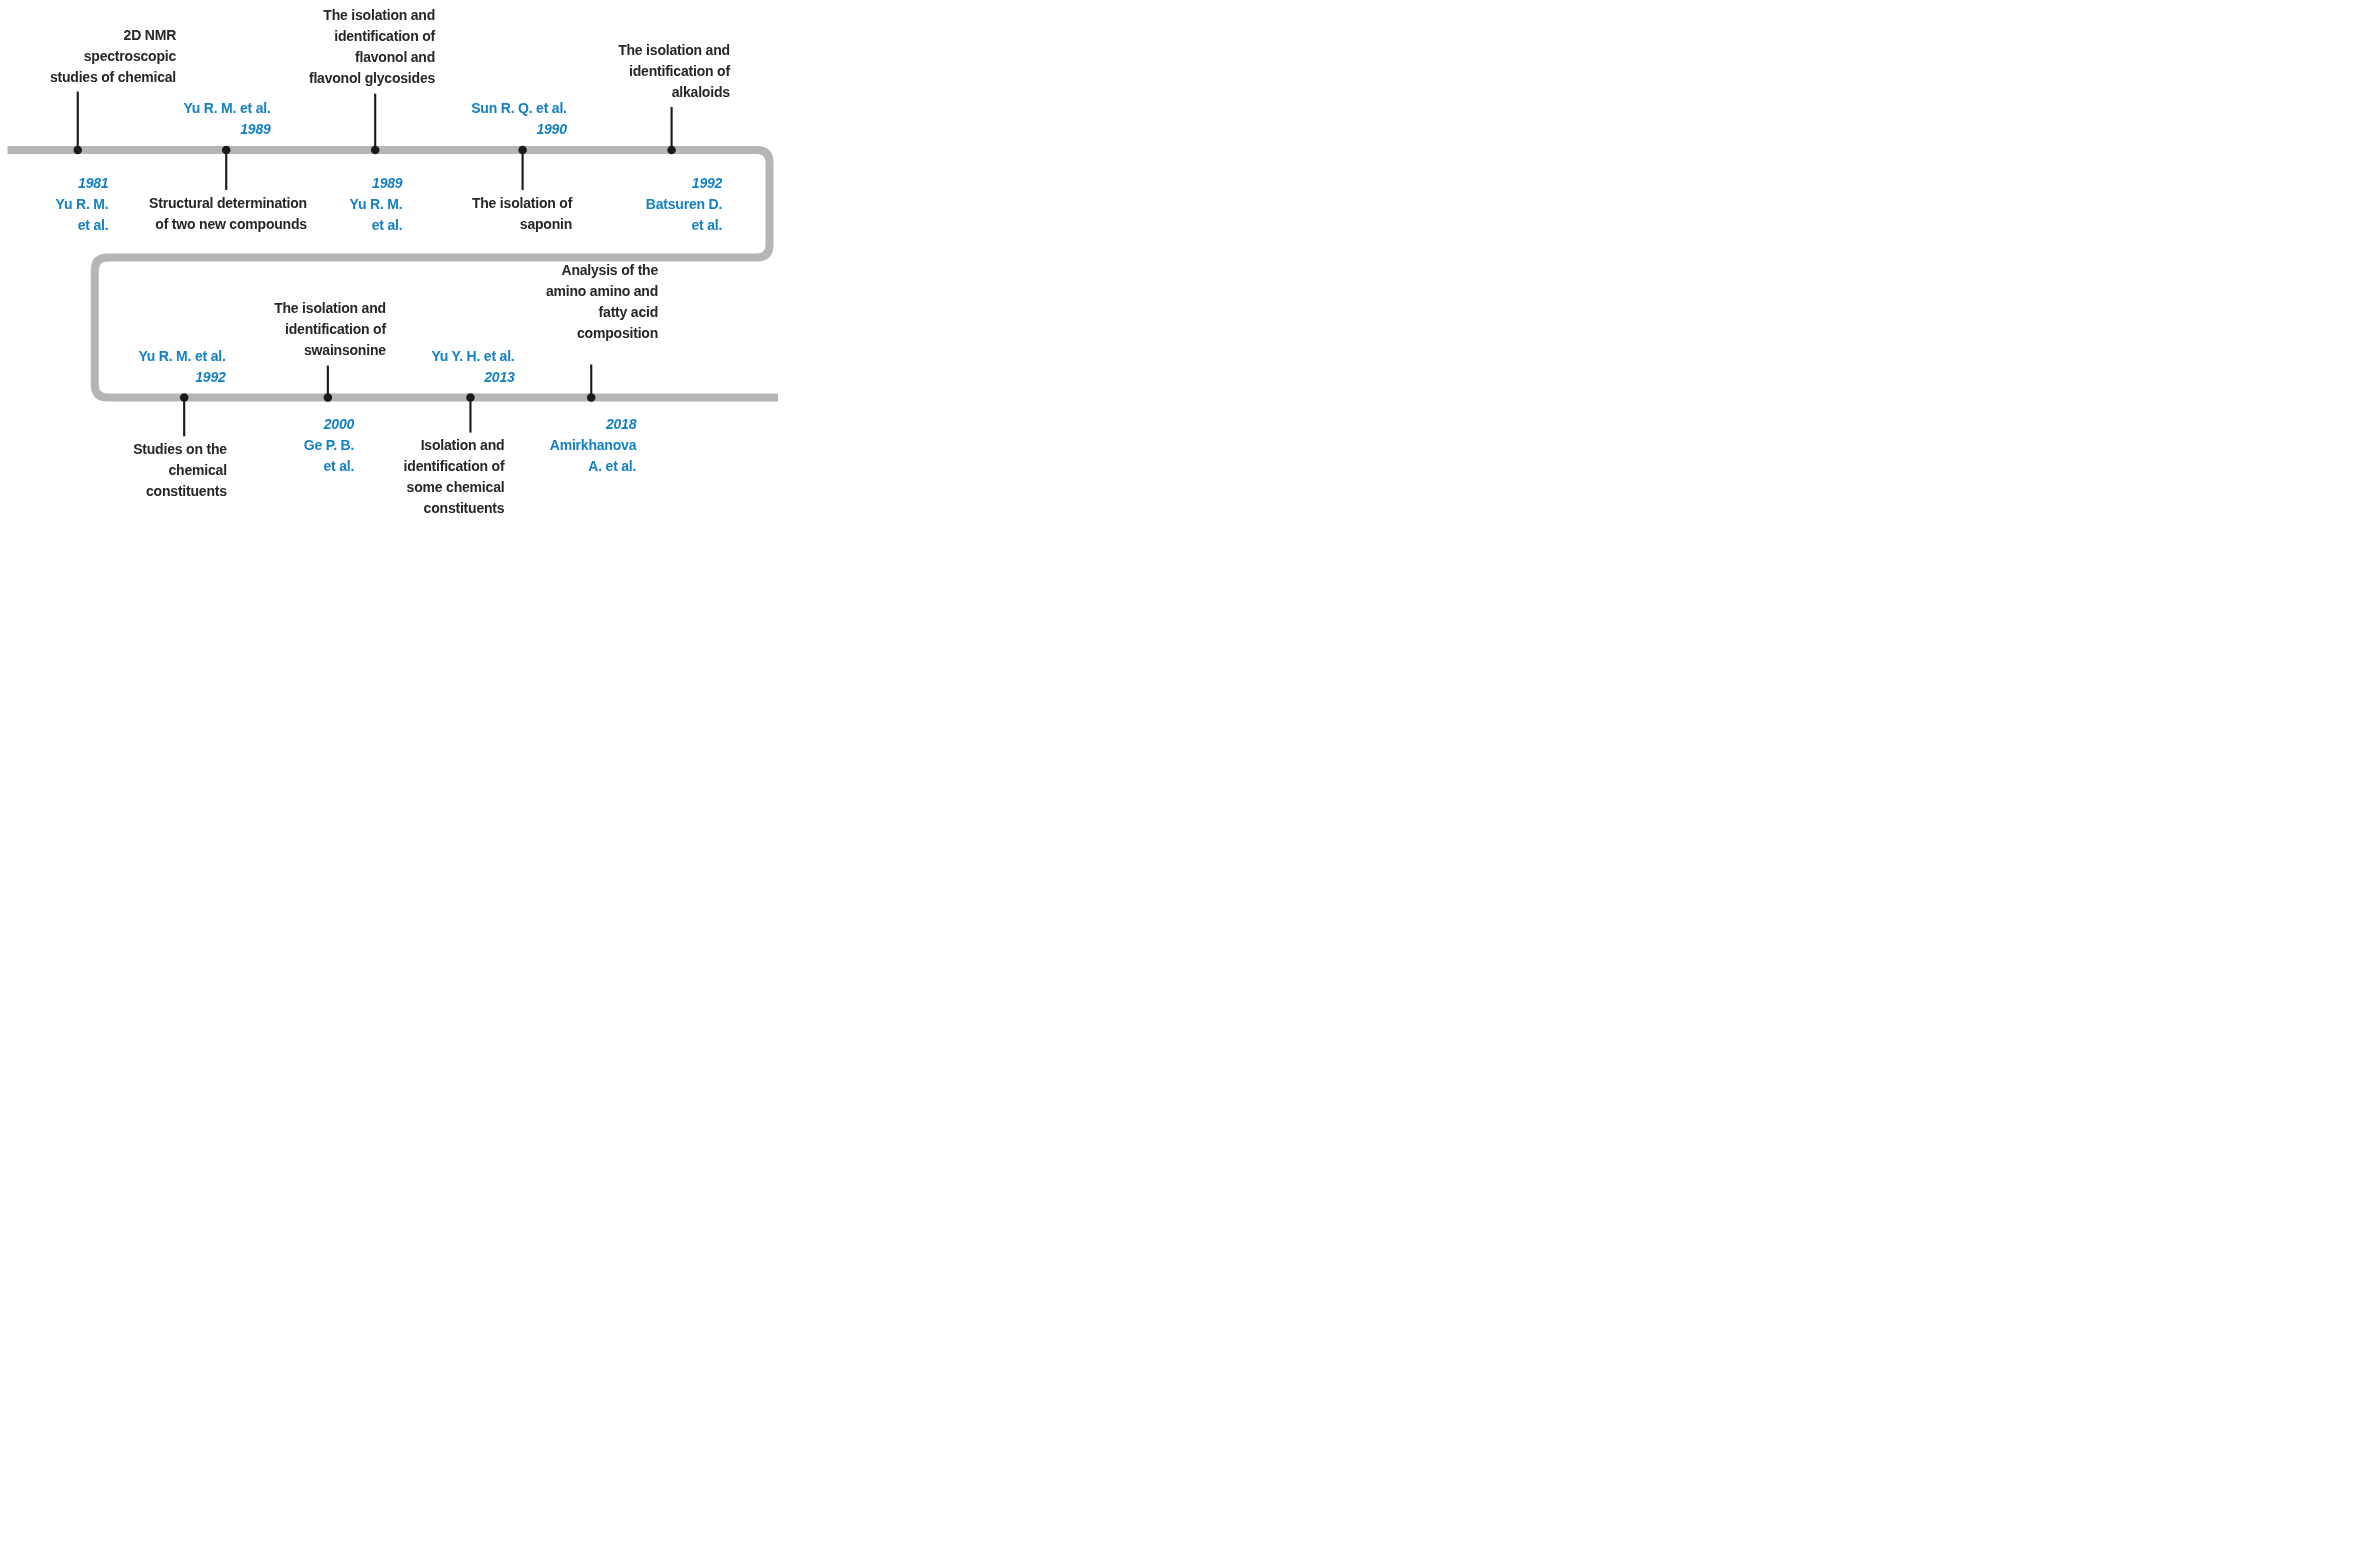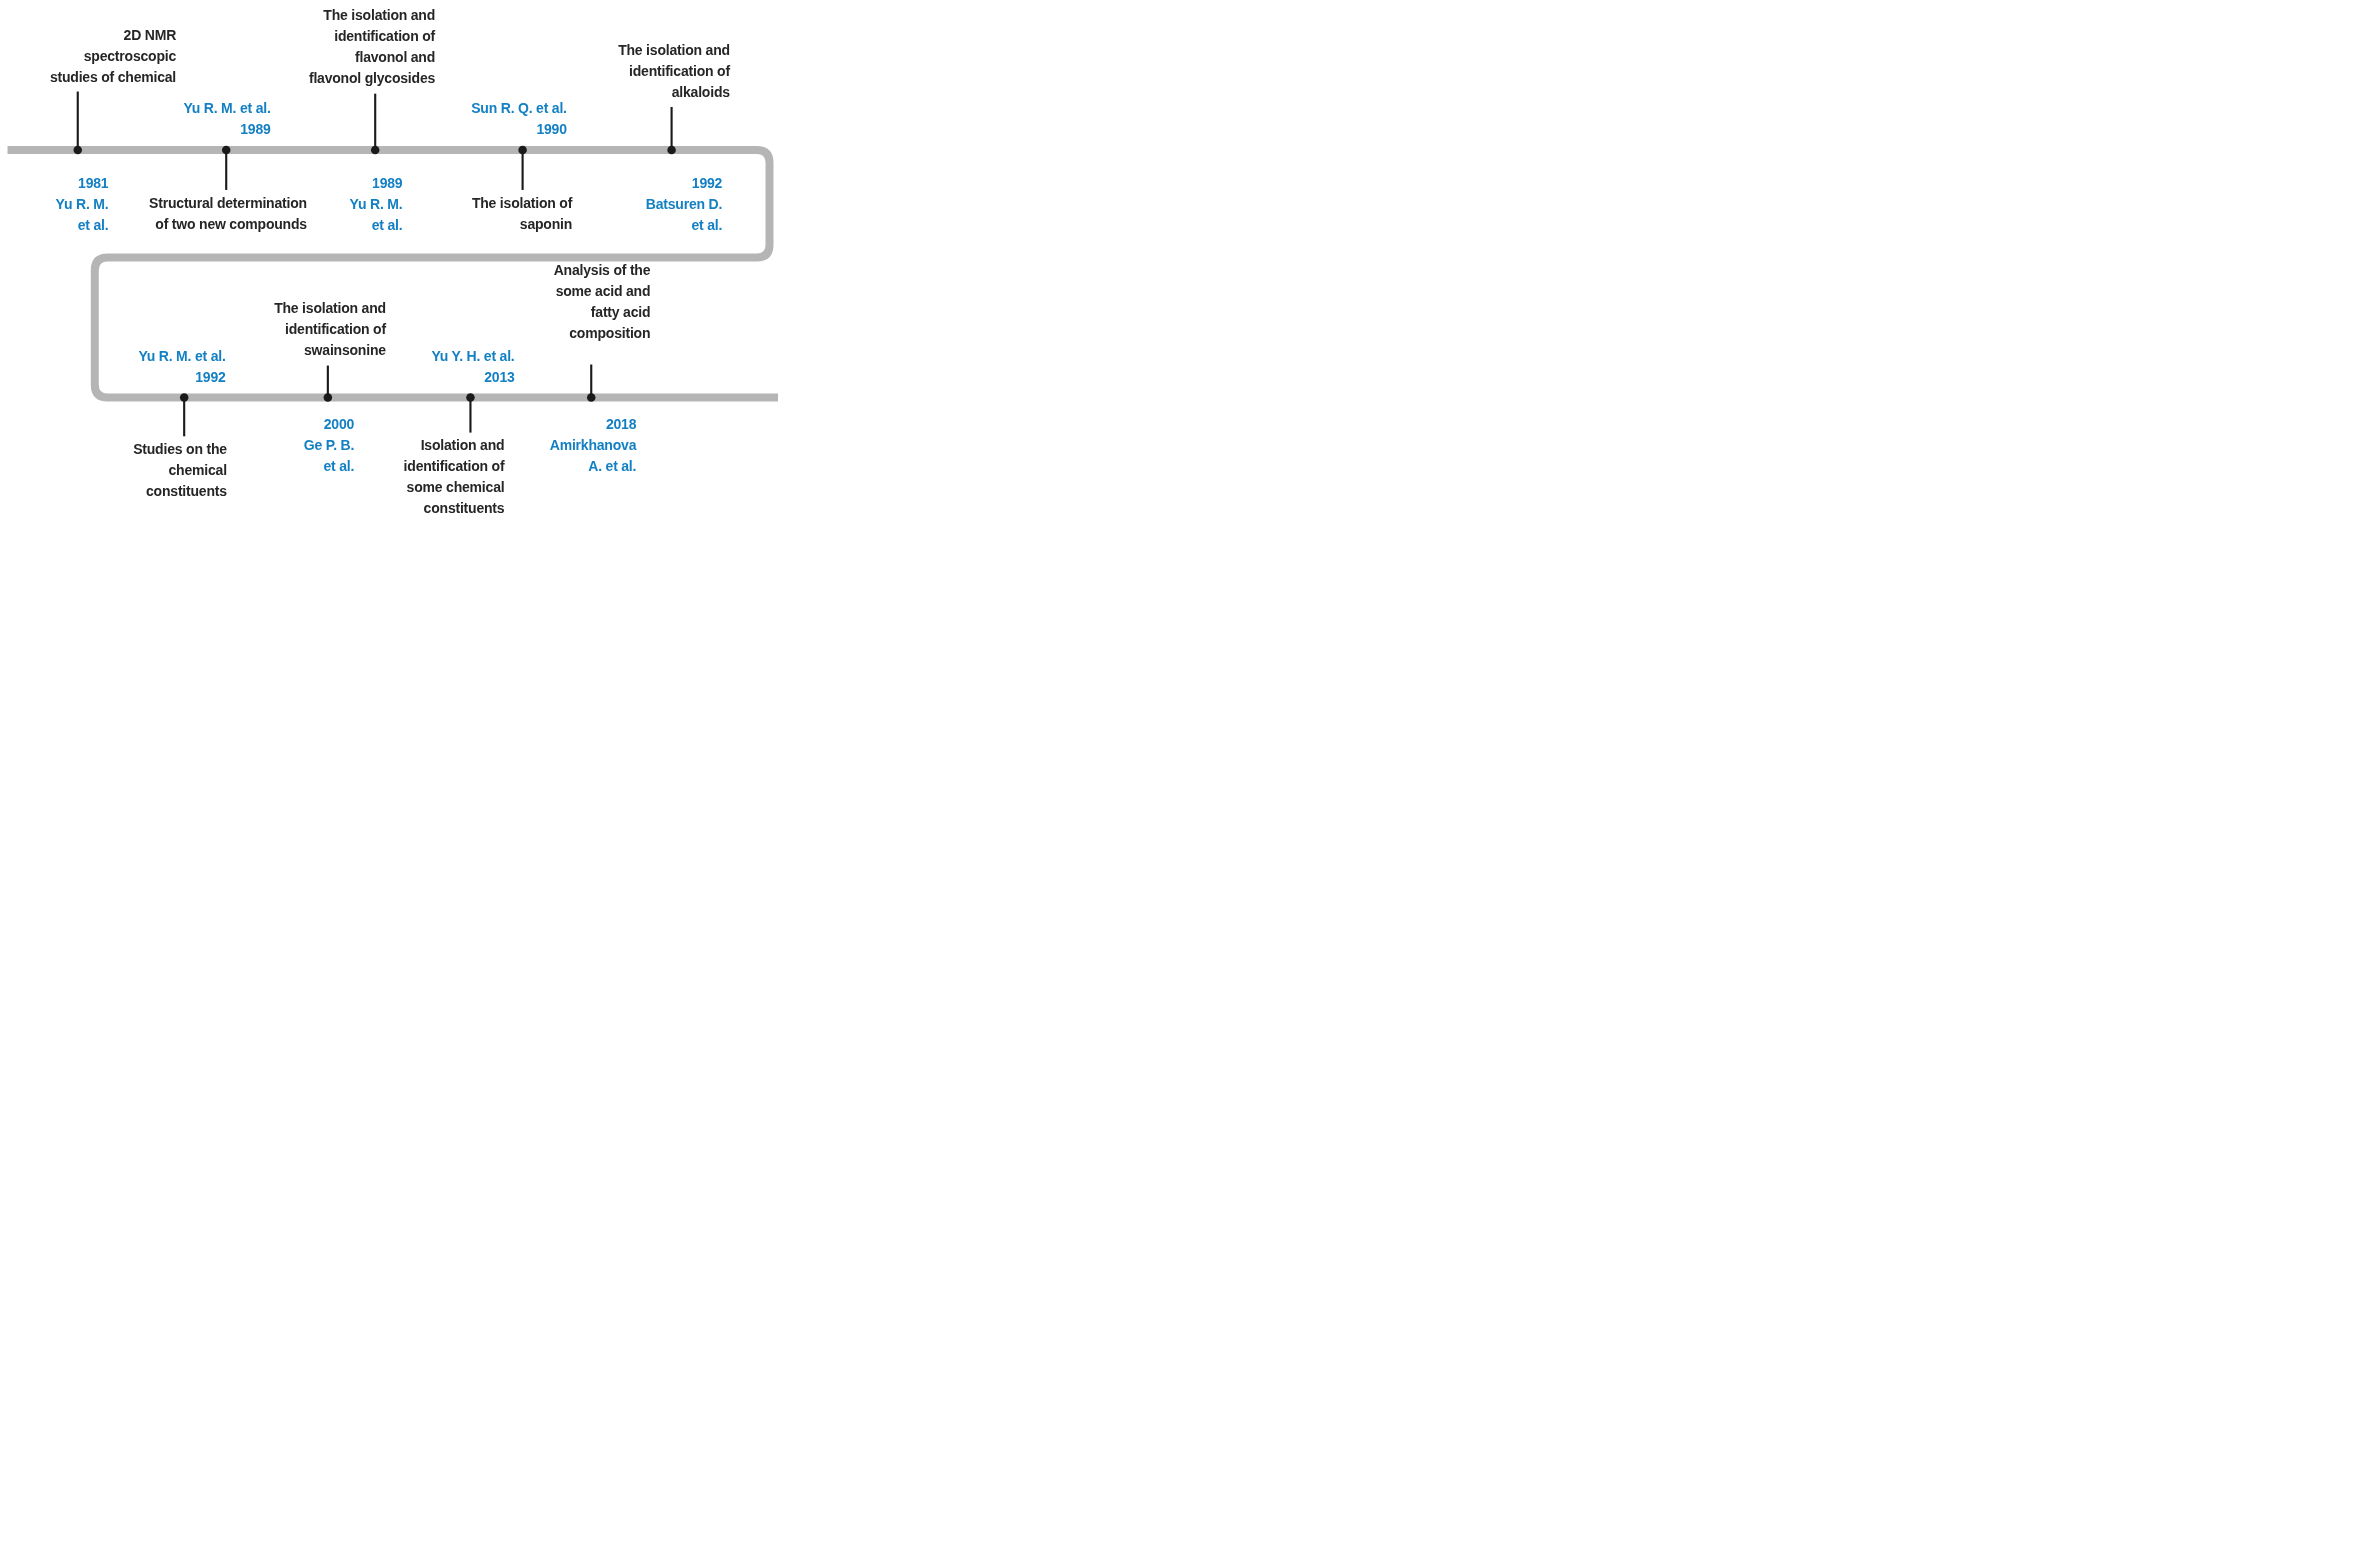--- a/index.html
+++ b/index.html
@@ -22,21 +22,21 @@
     transform:translateX(-50%);
     text-align:right;
     white-space:nowrap;
     font-weight:700;
     font-size:14px;
     line-height:21px;
     letter-spacing:-0.2px;
   }
   .desc{color:var(--ink);}
   .blue{color:var(--blue);}
-  .year{}
+  .year{font-style:italic;}
   
   .m1d{left:113px;top:25px}   .m1b{left:82px;top:173px}
   .m2b{left:227px;top:98px}  .m2d{left:228px;top:193px}
   .m3d{left:372px;top:4.8px}    .m3b{left:376px;top:173px}
   .m4b{left:519px;top:98px}  .m4d{left:522px;top:193px}
   .m5d{left:674px;top:40px}  .m5b{left:684px;top:173px}
   .m6b{left:182px;top:346px}  .m6d{left:180px;top:439px}
   .m7d{left:330px;top:298px}  .m7b{left:329px;top:414px}
   .m8b{left:473px;top:346px}  .m8d{left:454px;top:435px}
   .m9d{left:602px;top:260px} .m9b{left:593px;top:414px}
@@ -150,21 +150,21 @@
   </div>
   <div class="label desc m8d">
     <div>Isolation and</div>
     <div>identification of</div>
     <div>some chemical</div>
     <div>constituents</div>
   </div>
 
   <div class="label desc m9d">
     <div>Analysis of the</div>
-    <div>some acid and</div>
+    <div>amino amino and</div>
     <div>fatty acid</div>
     <div>composition</div>
   </div>
   <div class="label blue m9b">
     <div class="year">2018</div>
     <div>Amirkhanova</div>
     <div>A. et al.</div>
   </div>
 
 </div>

